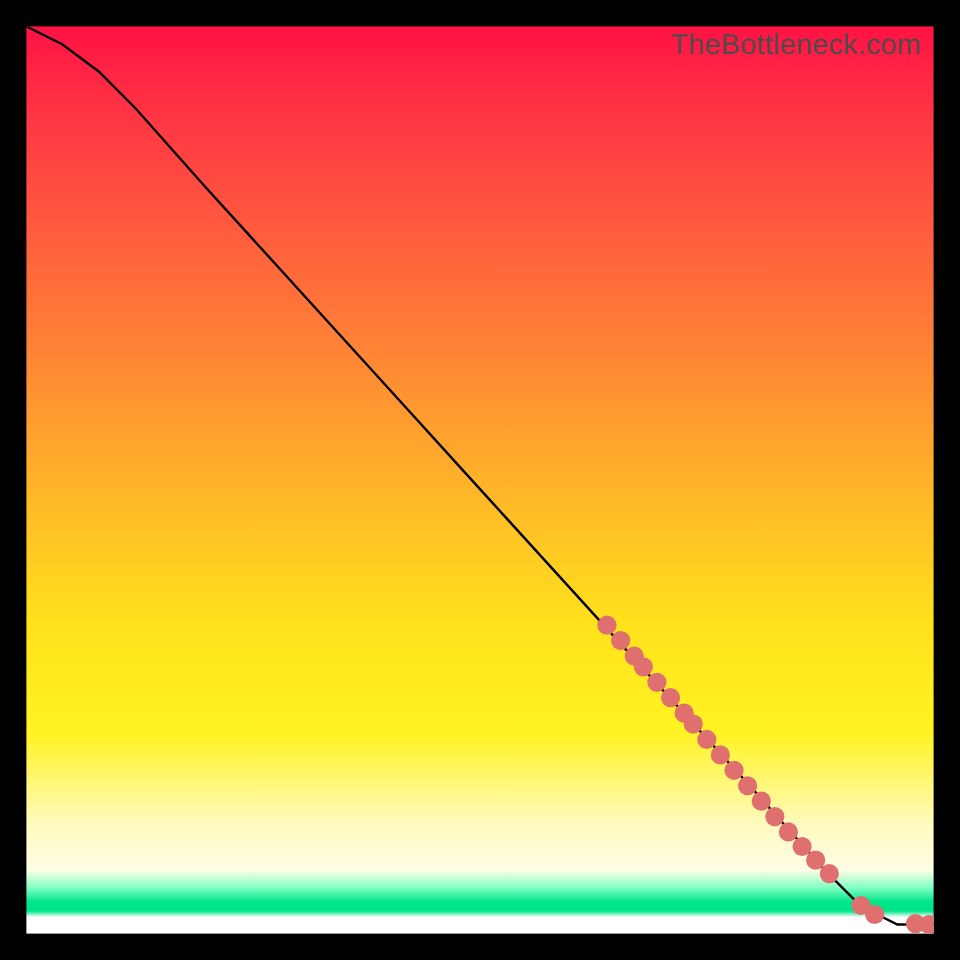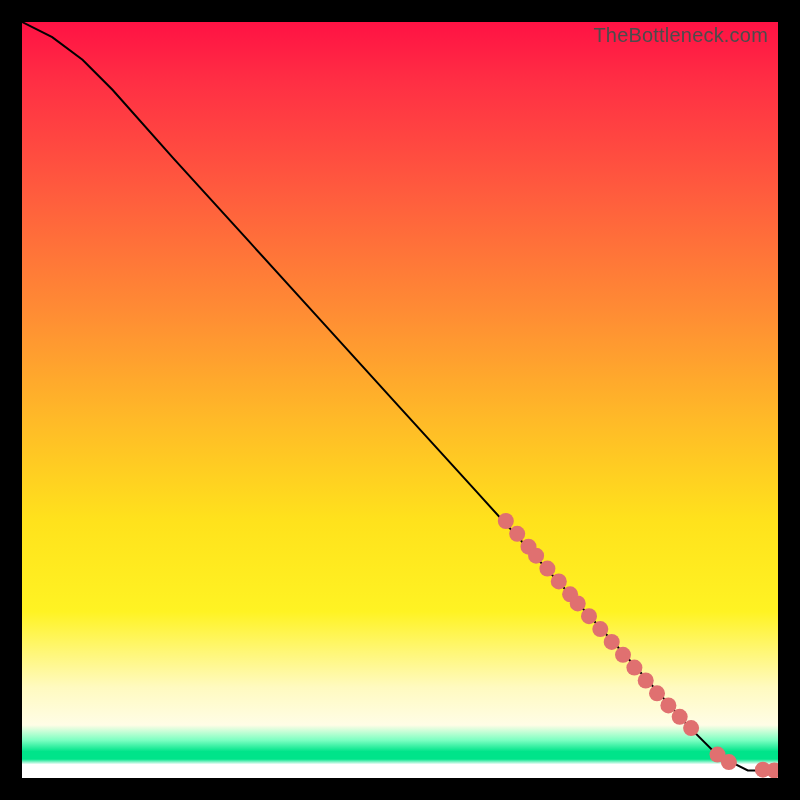--- a/index.html
+++ b/index.html
@@ -40,21 +40,21 @@
       #00e48a 97.5%,
       #ffffff 98.2%,
       #ffffff 100%
     );
   }
   .watermark {
     position: absolute;
     top: 2px;
     right: 10px;
     color: #4c4c4c;
-    font-size: 20px;
+    font-size: 24px;
     font-weight: 500;
     letter-spacing: 0.2px;
     user-select: none;
   }
   svg.overlay {
     position: absolute;
     left: 0;
     top: 0;
     width: 756px;
     height: 756px;

